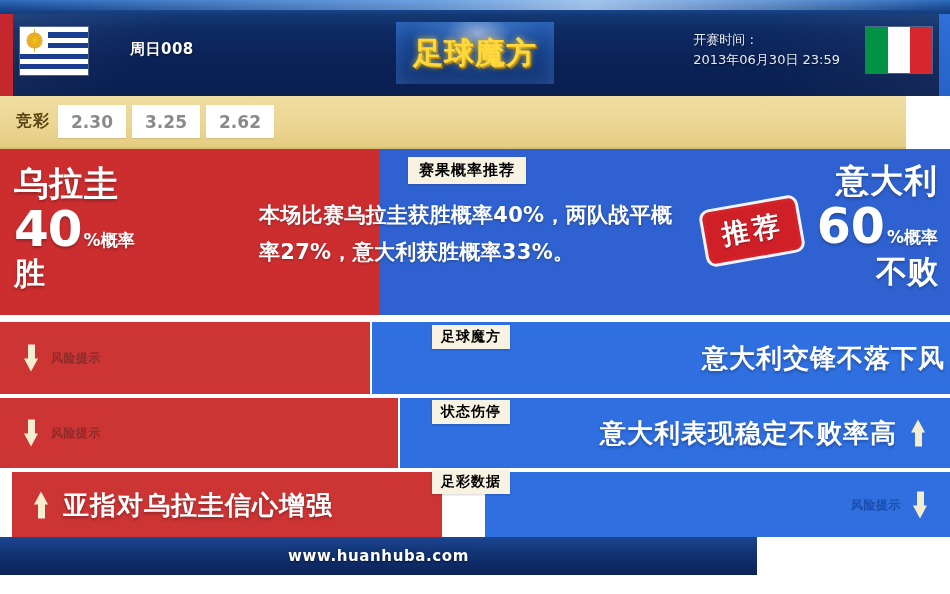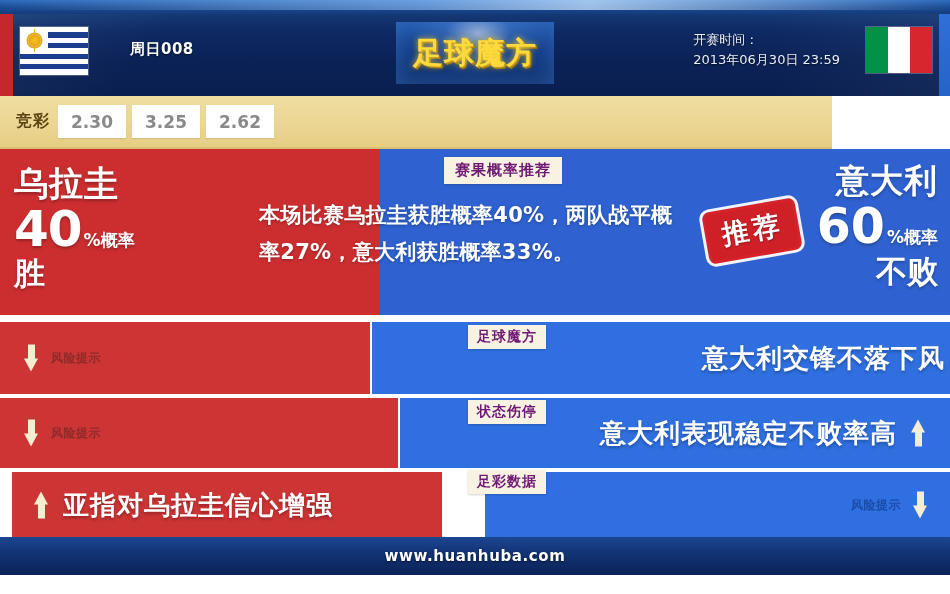--- a/index.html
+++ b/index.html
@@ -92,21 +92,21 @@
   }
 
   .kickoff{
     position:absolute;right:110px;top:30px;text-align:left;
     color:#e8eef9;font-size:13px;line-height:20px;
     text-shadow:0 1px 2px rgba(0,0,0,.65);
   }
 
   
   .odds{
-    position:absolute;left:0;top:96px;width:832px;height:51px;
+    position:absolute;left:0;top:96px;width:906px;height:51px;
     background:linear-gradient(180deg,#efdda2 0%,#ecd795 48%,#e6cd83 100%);
     border-bottom:2px solid #d9bf70;
     display:flex;align-items:center;
   }
   .odds-group{display:flex;align-items:center;}
   .odds-title{
     font-size:16px;font-weight:bold;color:#5c4512;letter-spacing:1px;
     margin:0 8px 0 0;
   }
   .odds-cell{
@@ -148,25 +148,24 @@
   .team-right .unit{font-size:17px;font-weight:bold;margin-left:2px;}
   .team-right .res{font-size:31px;font-weight:bold;line-height:36px;}
 
   .hero .summary{
     position:absolute;left:243px;top:48px;width:432px;
     color:#ffffff;font-size:21px;font-weight:bold;line-height:37px;
     letter-spacing:.3px;text-shadow:0 1px 3px rgba(0,0,0,.3);margin-left:16px;
   }
 
   .badge{
-    position:absolute;background:#f7f2e2;color:#701a75;
+    position:absolute;background:#f7f2e2;color:#000000;
     font-size:14px;font-weight:bold;letter-spacing:1px;
     padding:3px 9px;box-shadow:0 1px 2px rgba(0,0,0,.18);
     white-space:nowrap;
-    margin-left:36px;
   }
   .badge-hero{left:408px;top:157px;font-size:15px;padding:4px 11px;}
 
   .stamp{
     position:absolute;left:705px;top:205px;
     transform:rotate(-10deg);
     border:3px solid #d6232a;border-radius:7px;
     background:#cf1f27;color:#ffffff;
     font-size:27px;font-weight:bold;letter-spacing:4px;
     padding:4px 12px 6px 14px;
@@ -218,21 +217,21 @@
   .factor-text.right{right:24px;}
   .factor-text.left{left:22px;}
   .factor-text .ar{width:15px;height:27px;position:relative;flex:0 0 auto;}
 
   .badge-r1{left:432px;top:325px;}
   .badge-r2{left:432px;top:400px;}
   .badge-r3{left:432px;top:470px;}
 
   
   .footer{
-    position:absolute;left:0;top:537px;width:950px;height:38px;
+    position:absolute;left:0;top:537px;width:757px;height:38px;
     background:linear-gradient(180deg,#1c4692 0%,#123475 40%,#0b2257 100%);
     display:flex;align-items:center;justify-content:center;
   }
   .footer span{
     color:#ffffff;font-size:15px;font-weight:bold;letter-spacing:.6px;
     text-shadow:0 1px 2px rgba(0,0,0,.6);
   }
   .footer-pad{position:absolute;left:0;top:575px;width:950px;height:19px;background:#fff;}
 </style>
 </head>

